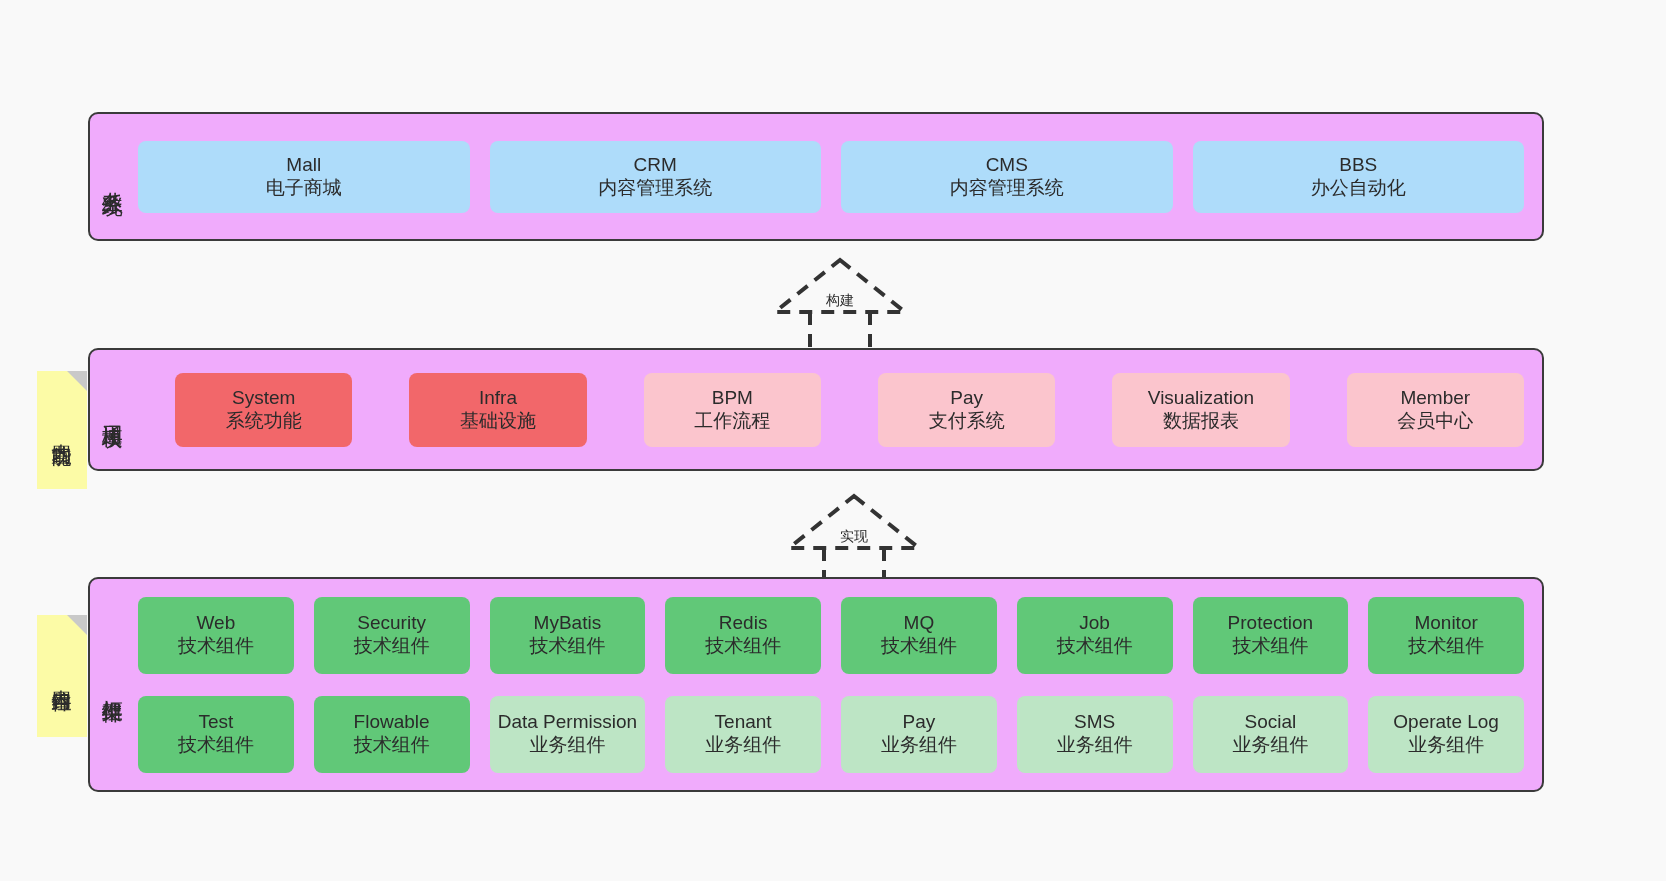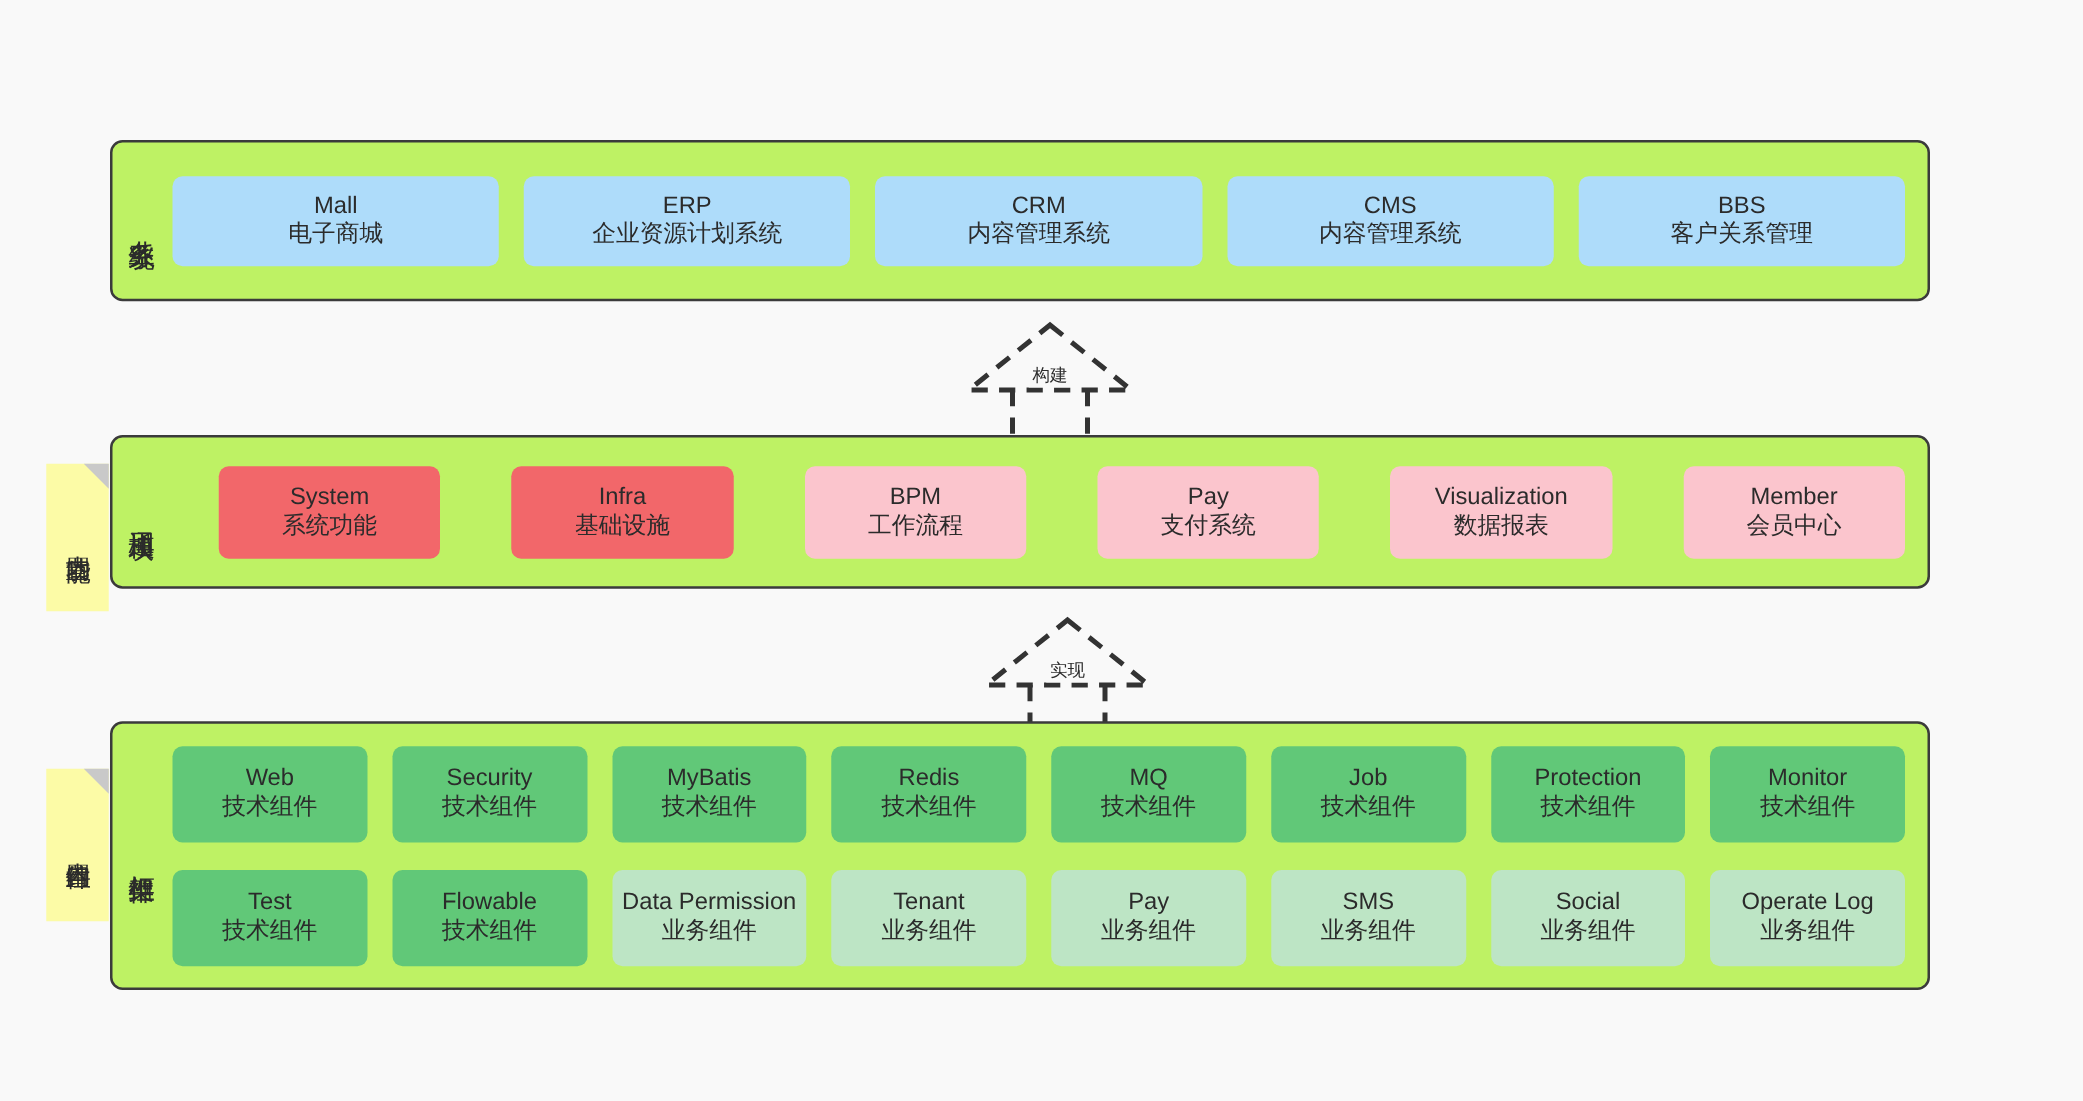--- a/index.html
+++ b/index.html
@@ -18,21 +18,21 @@
 
   .canvas {
     position: absolute;
     inset: 0;
   }
 
   
   .layer {
     position: absolute;
     box-sizing: border-box;
-    background: #bef264;
+    background: #f0abfc;
     border: 2px solid #3B3B3B;
     border-radius: 10px;
     display: flex;
     align-items: stretch;
   }
 
   .layer-title {
     flex: 0 0 auto;
     width: 44px;
     display: flex;
@@ -152,34 +152,30 @@
 
   <div class="layer" id="layer-business">
     <div class="layer-title">业务系统</div>
     <div class="layer-body">
       <div class="row">
         <div class="node c-blue">
           <span class="n-en">Mall</span>
           <span class="n-cn">电子商城</span>
         </div>
         <div class="node c-blue">
-          <span class="n-en">ERP</span>
-          <span class="n-cn">企业资源计划系统</span>
-        </div>
-        <div class="node c-blue">
           <span class="n-en">CRM</span>
           <span class="n-cn">内容管理系统</span>
         </div>
         <div class="node c-blue">
           <span class="n-en">CMS</span>
           <span class="n-cn">内容管理系统</span>
         </div>
         <div class="node c-blue">
           <span class="n-en">BBS</span>
-          <span class="n-cn">客户关系管理</span>
+          <span class="n-cn">办公自动化</span>
         </div>
       </div>
     </div>
   </div>
 
   <div class="arrow" id="arrow-build">
     <svg viewBox="0 0 170 96" xmlns="http://www.w3.org/2000/svg">
       <path d="M 85 4 L 150 56 L 20 56 Z" fill="none" stroke="#333333" stroke-width="4" stroke-dasharray="13 9" stroke-linejoin="miter"></path>
       <path d="M 55 56 L 55 96 M 115 56 L 115 96 M 55 94 L 115 94" fill="none" stroke="#333333" stroke-width="4" stroke-dasharray="13 9"></path>
     </svg>

